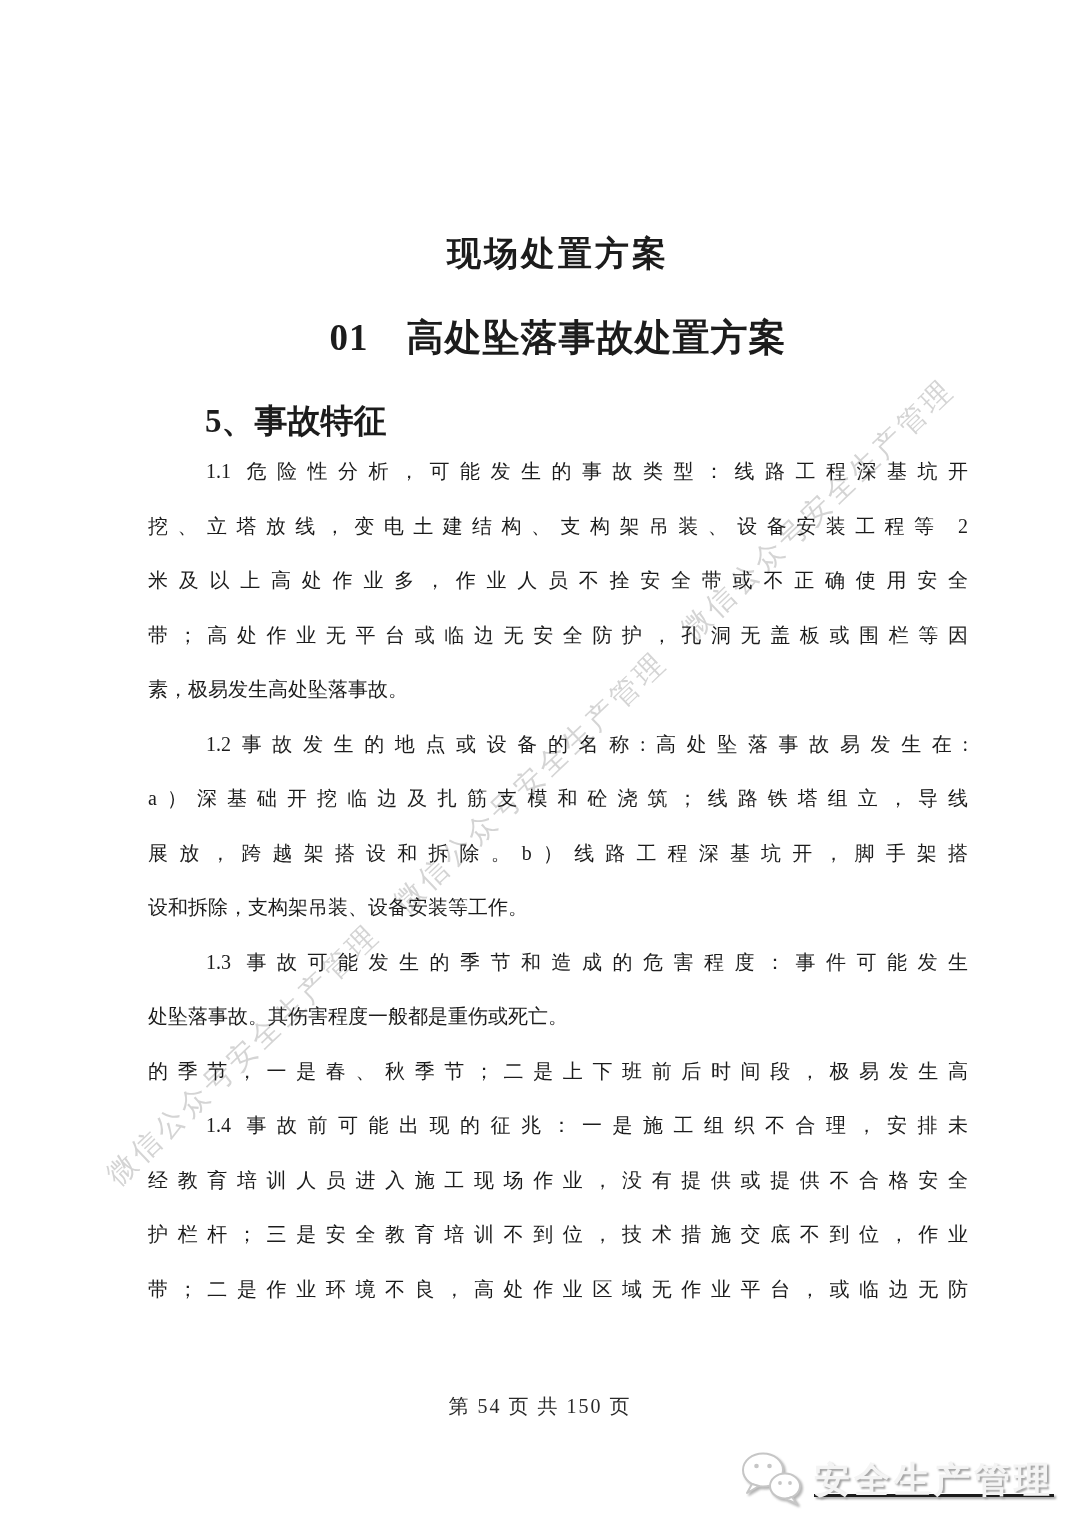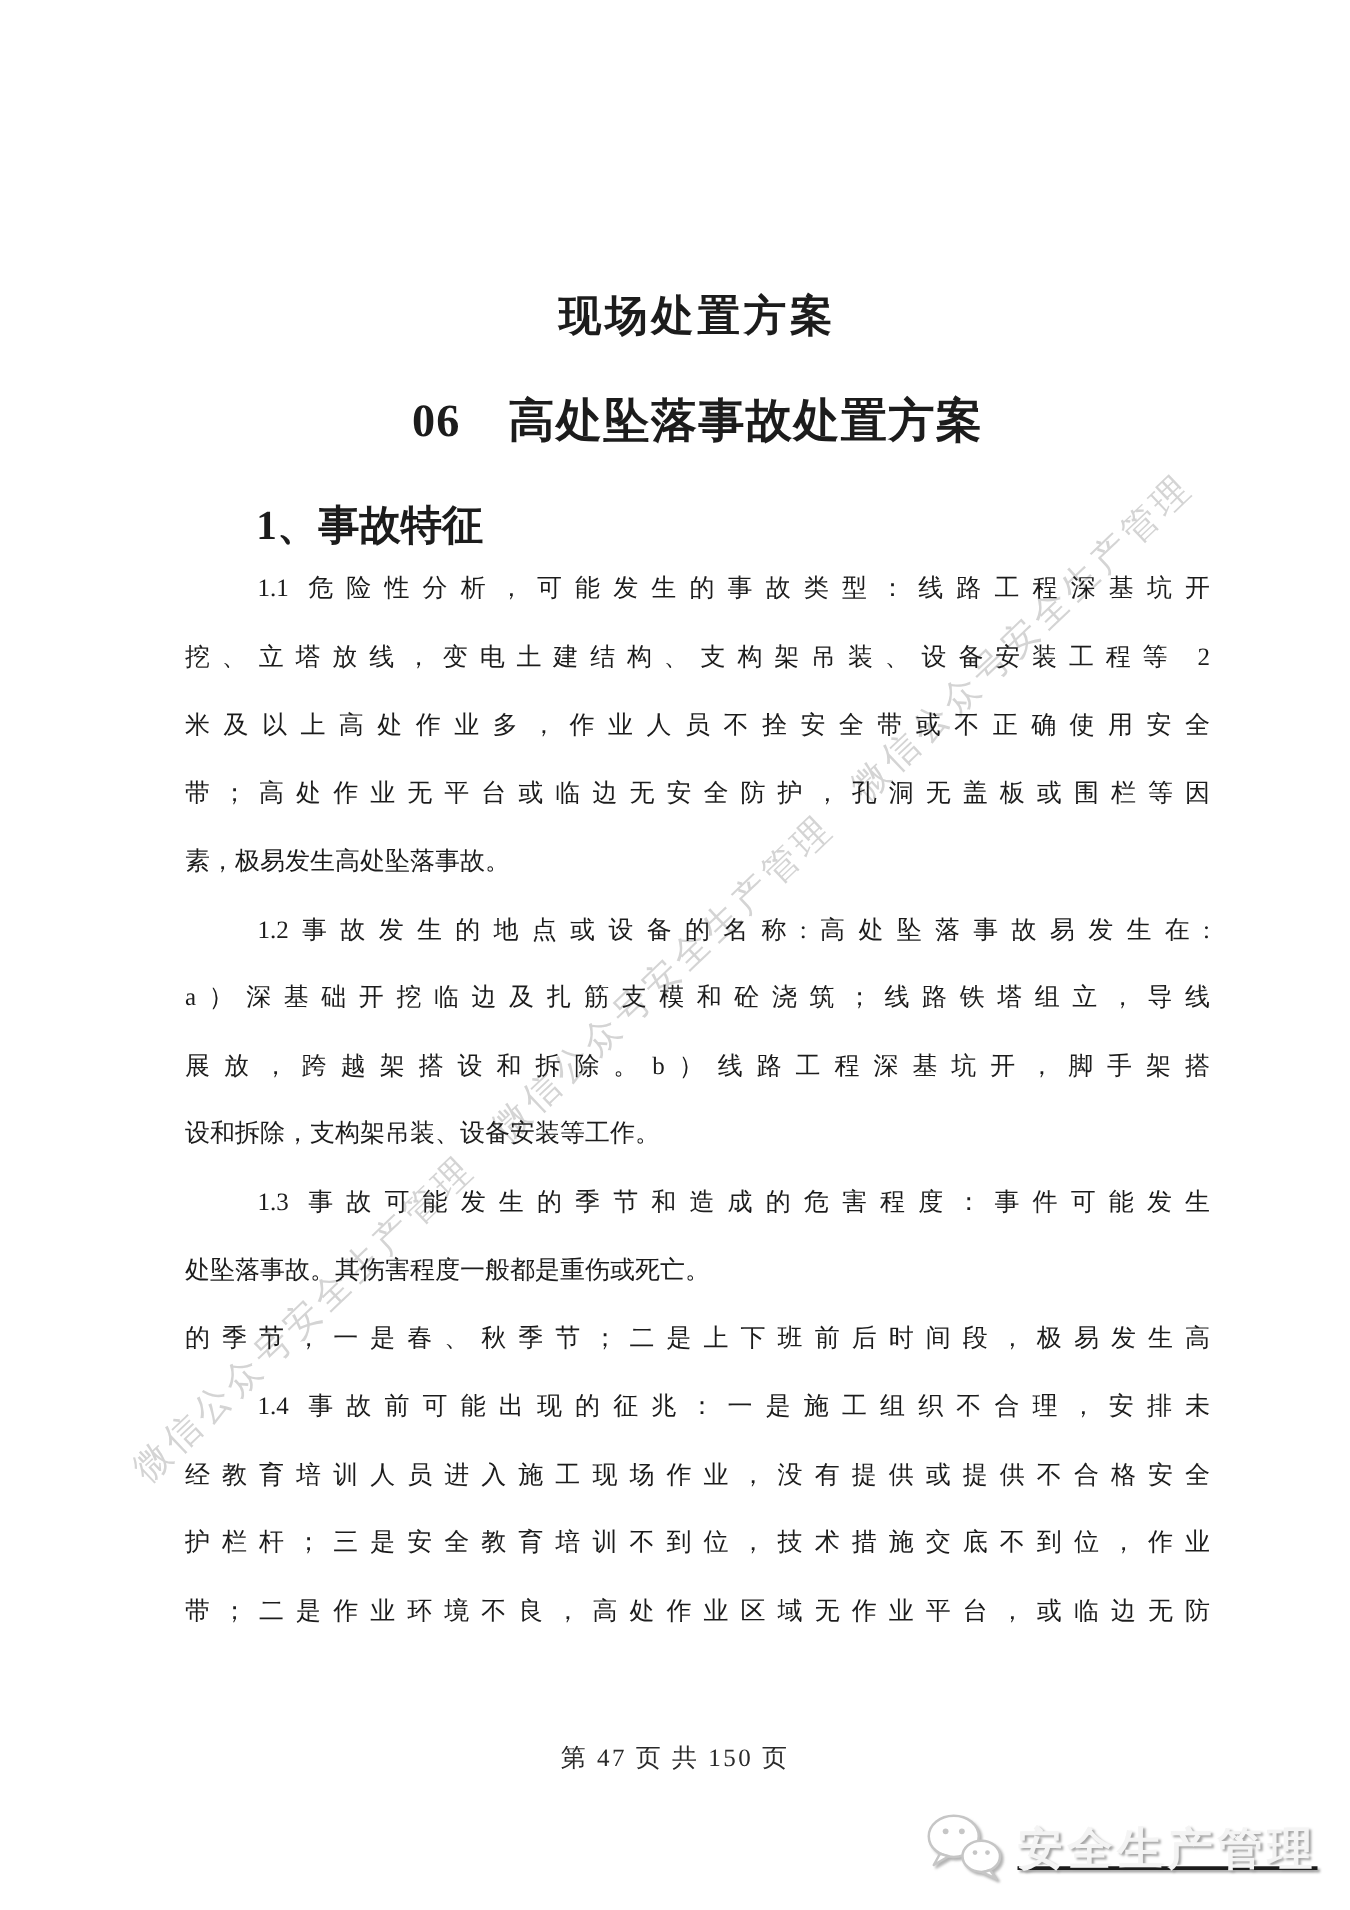--- a/index.html
+++ b/index.html
@@ -118,23 +118,23 @@
 </style>
 </head>
 <body>
 
 <div class="watermark">微信公众号安全生产管理　微信公众号安全生产管理　微信公众号安全生产管理</div>
 
 <div class="content">
 
   <h1 class="doc-title">现场处置方案</h1>
 
-  <h2 class="doc-subtitle">06　高处坠落事故处置方案</h2>
+  <h2 class="doc-subtitle">01　高处坠落事故处置方案</h2>
 
-  <h3 class="section-heading">1、事故特征</h3>
+  <h3 class="section-heading">5、事故特征</h3>
 
   <div class="body-text">
 
     <div>
       <div class="line first">1.1 危险性分析，可能发生的事故类型：线路工程深基坑开</div>
       <div class="line">挖、立塔放线，变电土建结构、支构架吊装、设备安装工程等 2</div>
       <div class="line">米及以上高处作业多，作业人员不拴安全带或不正确使用安全</div>
       <div class="line">带；高处作业无平台或临边无安全防护，孔洞无盖板或围栏等因</div>
       <div class="line last">素，极易发生高处坠落事故。</div>
     </div>
@@ -155,21 +155,21 @@
     <div>
       <div class="line first">1.4 事故前可能出现的征兆：一是施工组织不合理，安排未</div>
       <div class="line">经教育培训人员进入施工现场作业，没有提供或提供不合格安全</div>
       <div class="line">护栏杆；三是安全教育培训不到位，技术措施交底不到位，作业</div>
       <div class="line">带；二是作业环境不良，高处作业区域无作业平台，或临边无防</div>
     </div>
 
   </div>
 </div>
 
-<div class="page-footer">第 47 页 共 150 页</div>
+<div class="page-footer">第 54 页 共 150 页</div>
 
 <div class="brand">
   <span>
     <svg width="64" height="56" viewBox="0 0 64 56" xmlns="http://www.w3.org/2000/svg">
 
       <ellipse cx="23" cy="20" rx="20" ry="16.5" fill="#ffffff" stroke="#c6c6c6" stroke-width="2"></ellipse>
       <path d="M12 34 L7 43 L19 36 Z" fill="#ffffff" stroke="#c6c6c6" stroke-width="2" stroke-linejoin="round"></path>
       <circle cx="16.5" cy="16" r="2.3" fill="#c6c6c6"></circle>
       <circle cx="29.5" cy="16" r="2.3" fill="#c6c6c6"></circle>
 

